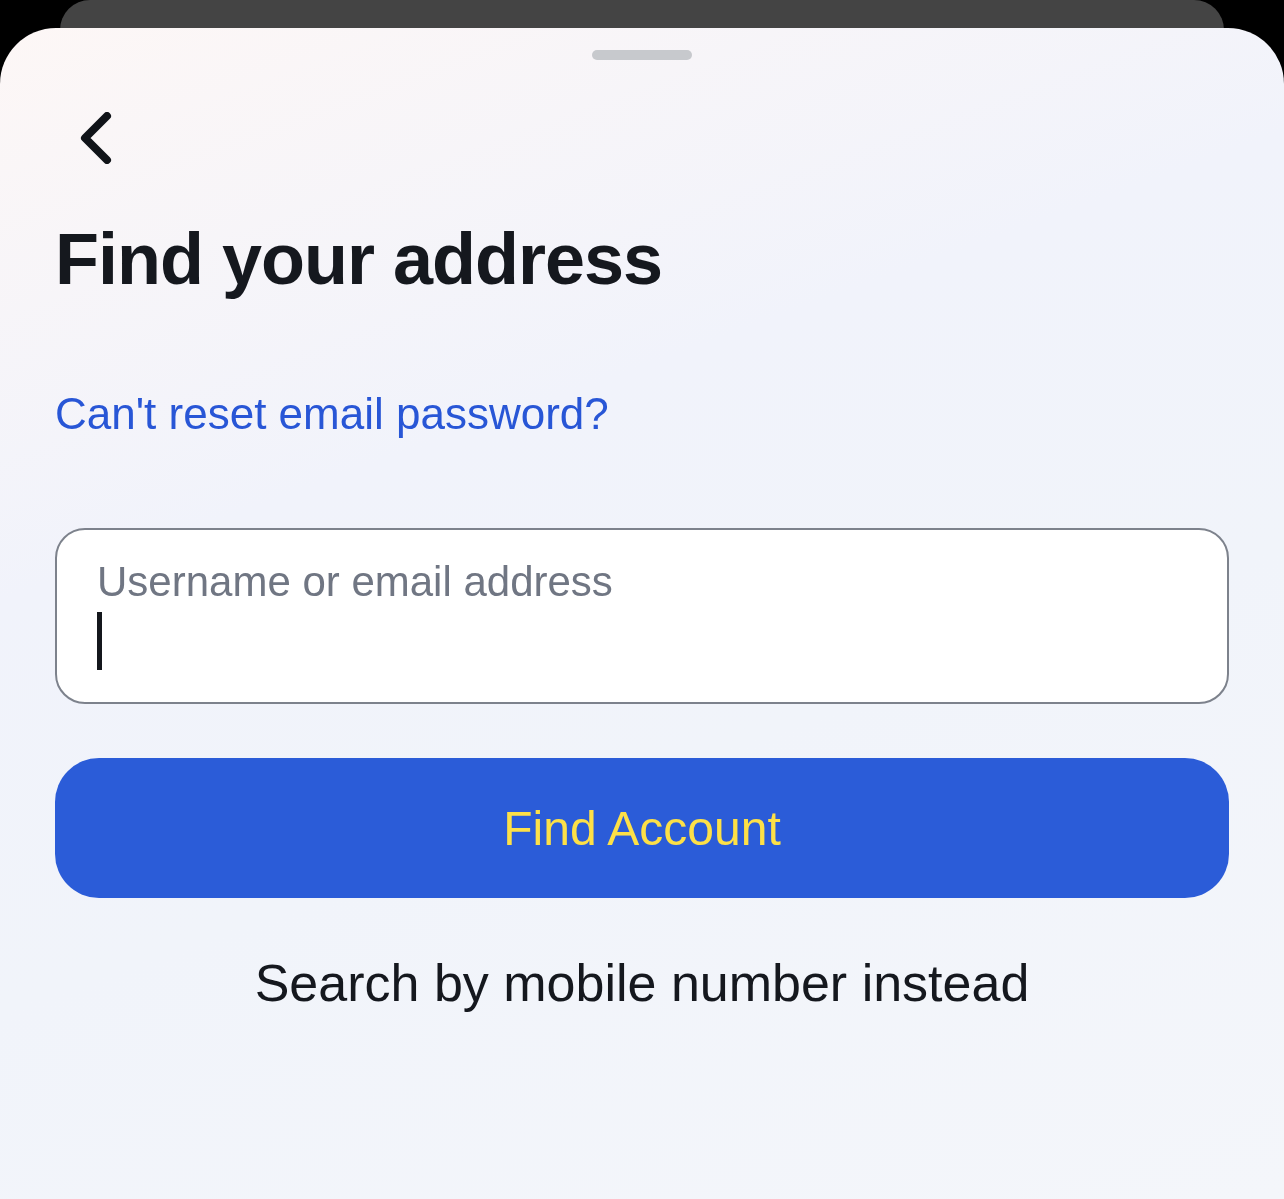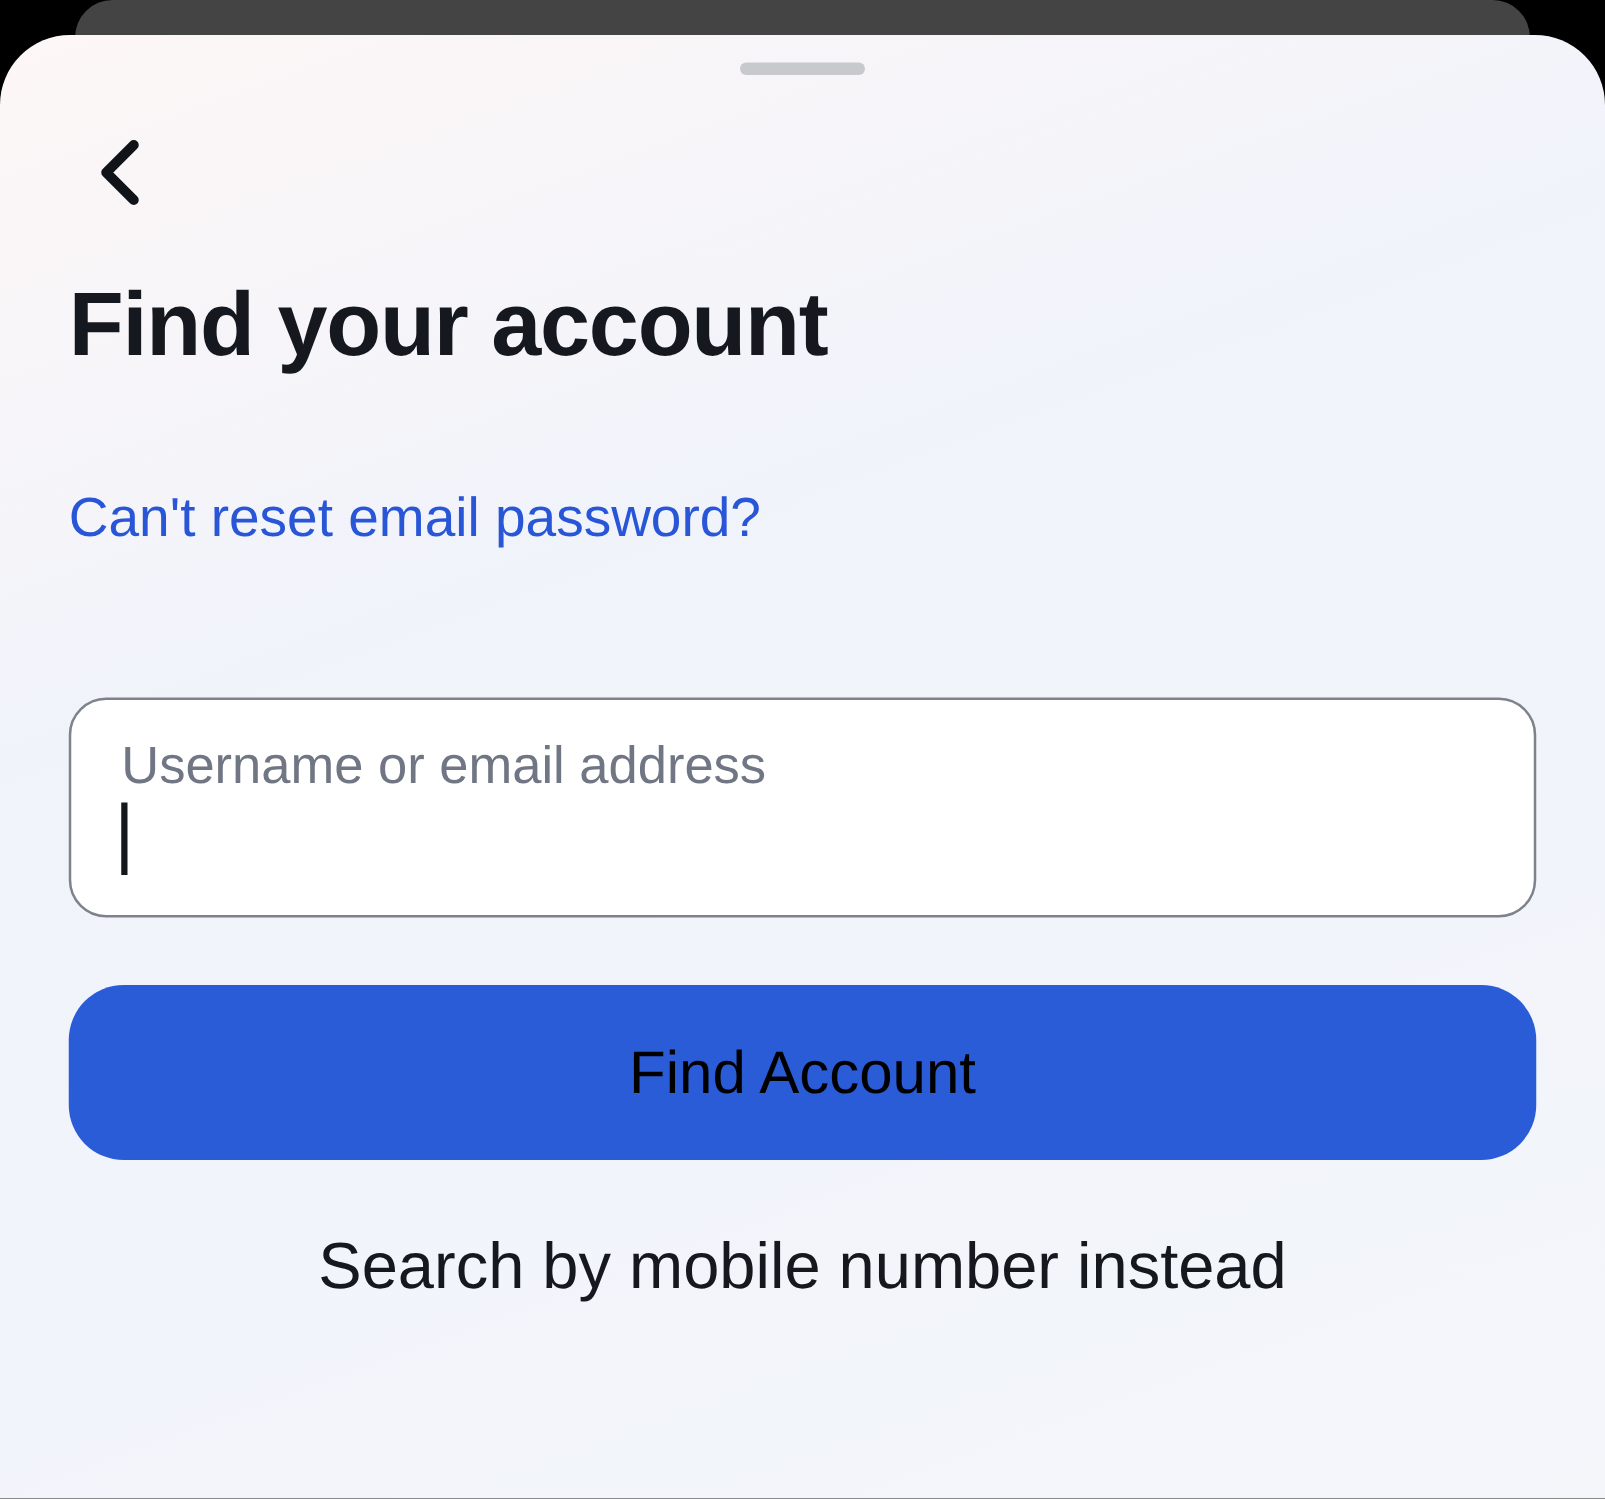--- a/index.html
+++ b/index.html
@@ -82,21 +82,21 @@
     }
 
     .help-link {
       color: #2856d6;
       font-weight: 500;
       cursor: pointer;
       display: inline-block;
     }
 
     .input-wrap {
-      margin-top: 115px;
+      margin-top: 86px;
       background: #fff;
       border: 2px solid #7d828c;
       border-radius: 30px;
       padding: 28px 40px 32px 40px;
     }
 
     .input-label {
       font-size: 42px;
       color: #707683;
       margin-bottom: 6px;
@@ -113,21 +113,21 @@
     }
 
     @keyframes blink {
       50% { opacity: 0; }
     }
 
     .primary-button {
       margin-top: 54px;
       width: 100%;
       background: #2b5cd8;
-      color: #000000;
+      color: #fde047;
       font-size: 48px;
       font-weight: 500;
       border: none;
       border-radius: 44px;
       height: 140px;
       cursor: pointer;
       display: flex;
       align-items: center;
       justify-content: center;
     }
@@ -150,21 +150,21 @@
   <div class="drag-handle"></div>
 
   <div class="content">
 
     <div class="back-button">
       <svg width="36" height="52" viewBox="0 0 36 52">
         <polyline points="30,4 8,26 30,48" fill="none" stroke="#101318" stroke-width="8" stroke-linecap="round" stroke-linejoin="round"></polyline>
       </svg>
     </div>
 
-    <h1 class="page-title">Find your account</h1>
+    <h1 class="page-title">Find your address</h1>
 
     <div class="subtitle-block">
       <br>
       <span class="help-link">Can't reset email password?</span>
     </div>
 
     <div class="input-wrap">
       <label class="input-label">Username or email address</label>
       <div>
         <span class="cursor-bar"></span>

